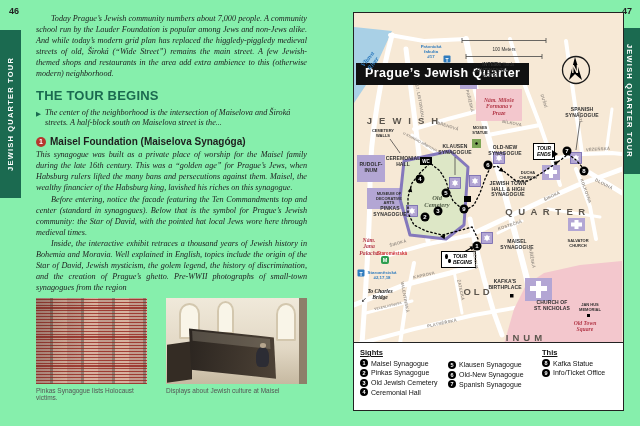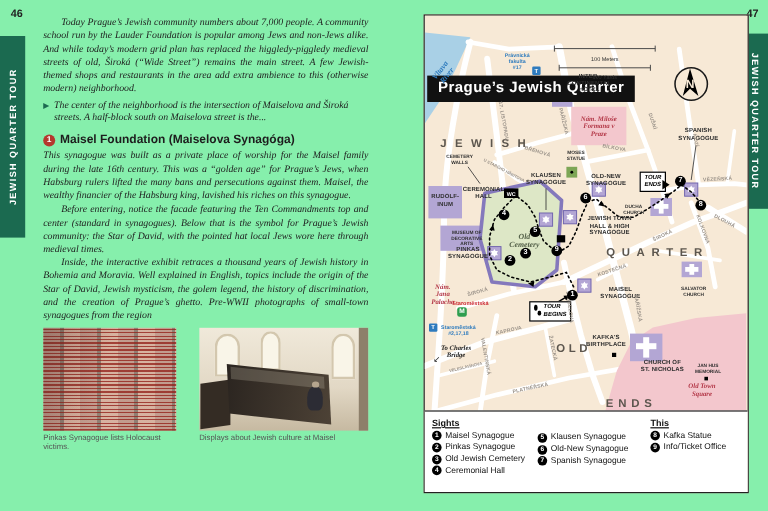--- a/index.html
+++ b/index.html
@@ -107,20 +107,21 @@
 
   <div class="tab tab-left">
     <span>JEWISH QUARTER TOUR</span>
   </div>
   <div class="tab tab-right">
     <span>JEWISH QUARTER TOUR</span>
   </div>
 
   <div class="leftcol">
     <p class="body indent">Today Prague’s Jewish community numbers about 7,000 people. A community school run by the Lauder Foundation is popular among Jews and non-Jews alike. And while today’s modern grid plan has replaced the higgledy-piggledy medieval streets of old, Široká (“Wide Street”) remains the main street. A few Jewish-themed shops and restaurants in the area add extra ambience to this (otherwise modern) neighborhood.</p>
+    <h2>THE TOUR BEGINS</h2>
     <div class="bullet">
       <span class="tri">▶</span>
       <p class="lead">The center of the neighborhood is the intersection of Maiselova and Široká streets. A half-block south on Maiselova street is the...</p>
     </div>
     <div class="stophead">
       <span class="numcirc">1</span>
       <h3>Maisel Foundation (Maiselova Synagóga)</h3>
     </div>
     <p class="body">This synagogue was built as a private place of worship for the Maisel family during the late 16th century. This was a “golden age” for Prague’s Jews, when Habsburg rulers lifted the many bans and persecutions against them. Maisel, the wealthy financier of the Habsburg king, lavished his riches on this synagogue.</p>
     <p class="body indent">Before entering, notice the facade featuring the Ten Commandments top and center (standard in synagogues). Below that is the symbol for Prague’s Jewish community: the Star of David, with the pointed hat local Jews wore here through medieval times.</p>
@@ -319,21 +320,21 @@
 #17</div>
         <div class="mlabel river" style="left: 16px; top: 48px; transform: translate(-50%, -50%) rotate(-52deg);">Vltava
 River</div>
         <div class="mlabel dest" style="left: 26px; top: 281px;">To Charles
 Bridge</div>
         <div class="mlabel cem" style="left: 83px; top: 188px;">Old
 Cemetery</div>
         <div class="mlabel district" style="left: 52px; top: 107px; letter-spacing: 7px;">JEWISH</div>
         <div class="mlabel district" style="left: 194px; top: 198px; letter-spacing: 5.5px;">QUARTER</div>
         <div class="mlabel district" style="left: 78px; top: 278px; letter-spacing: 3px; margin-left: 46px;">OLD</div>
-        <div class="mlabel district" style="left: 172px; top: 324px; letter-spacing: 4px;">ENDS</div>
+        <div class="mlabel district" style="left: 172px; top: 324px; letter-spacing: 4px;">INUM</div>
         <div class="mlabel scale" style="left: 150px; top: 36px;">100 Meters</div>
         <div class="mlabel scale" style="left: 150px; top: 51px;">100 Yards</div>
         <div class="mlabel street" style="left: 66px; top: 88px; transform: translate(-50%, -50%) rotate(80deg);">17. LISTOPADU</div>
         <div class="mlabel street-sm" style="left: 66px; top: 129px; transform: translate(-50%, -50%) rotate(28deg);">U STARÉHO HŘBITOVA</div>
         <div class="mlabel street" style="left: 94px; top: 113px; transform: translate(-50%, -50%) rotate(17deg);">BŘEHOVÁ</div>
         <div class="mlabel street" style="left: 116px; top: 88px; transform: translate(-50%, -50%) rotate(76deg);">PAŘÍŽSKÁ</div>
         <div class="mlabel street" style="left: 178px; top: 244px; transform: translate(-50%, -50%) rotate(80deg);">PAŘÍŽSKÁ</div>
         <div class="mlabel street" style="left: 121px; top: 243px; transform: translate(-50%, -50%) rotate(82deg);">MAISELOVA</div>
         <div class="mlabel street" style="left: 44px; top: 230px; transform: translate(-50%, -50%) rotate(-16deg);">ŠIROKÁ</div>
         <div class="mlabel street" style="left: 198px; top: 183px; transform: translate(-50%, -50%) rotate(-26deg);">ŠIROKÁ</div>

